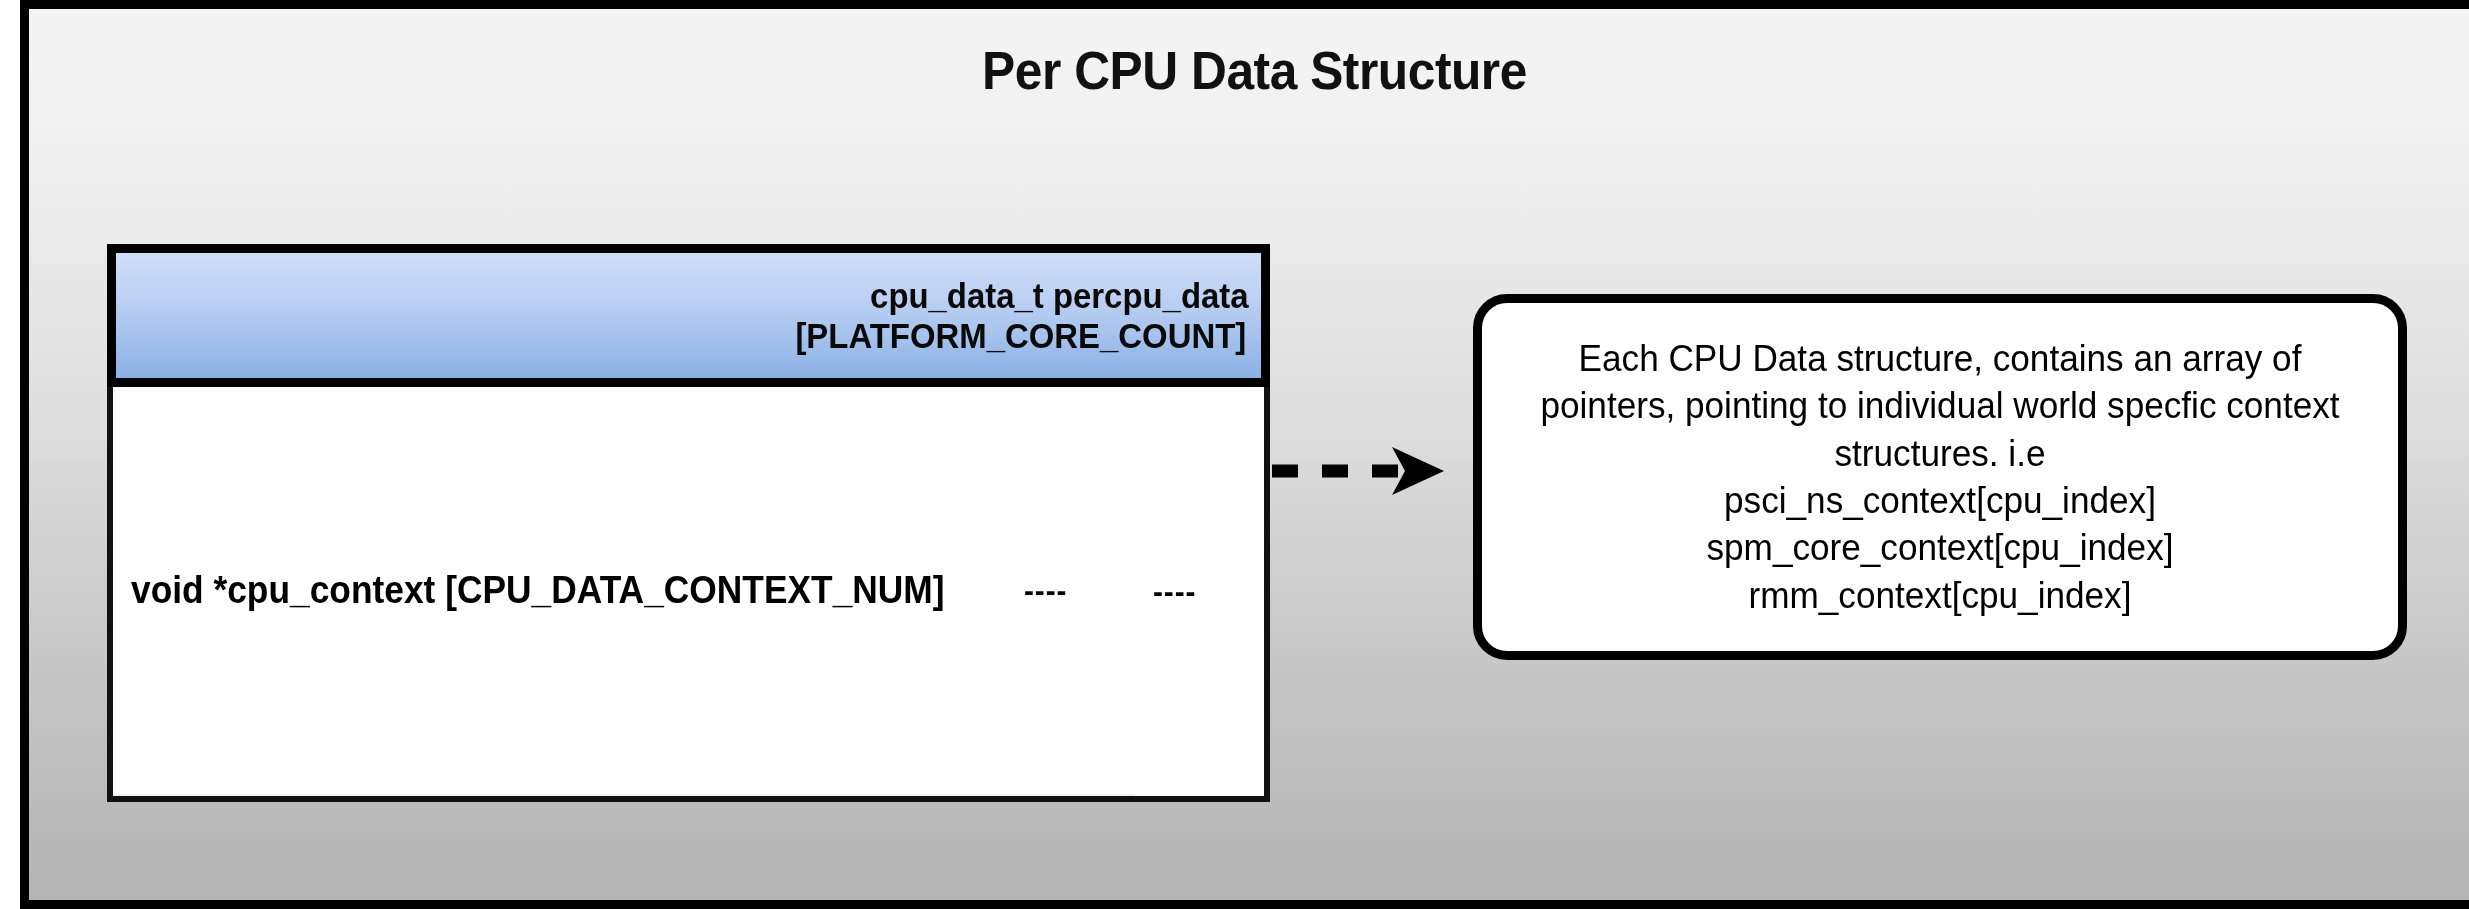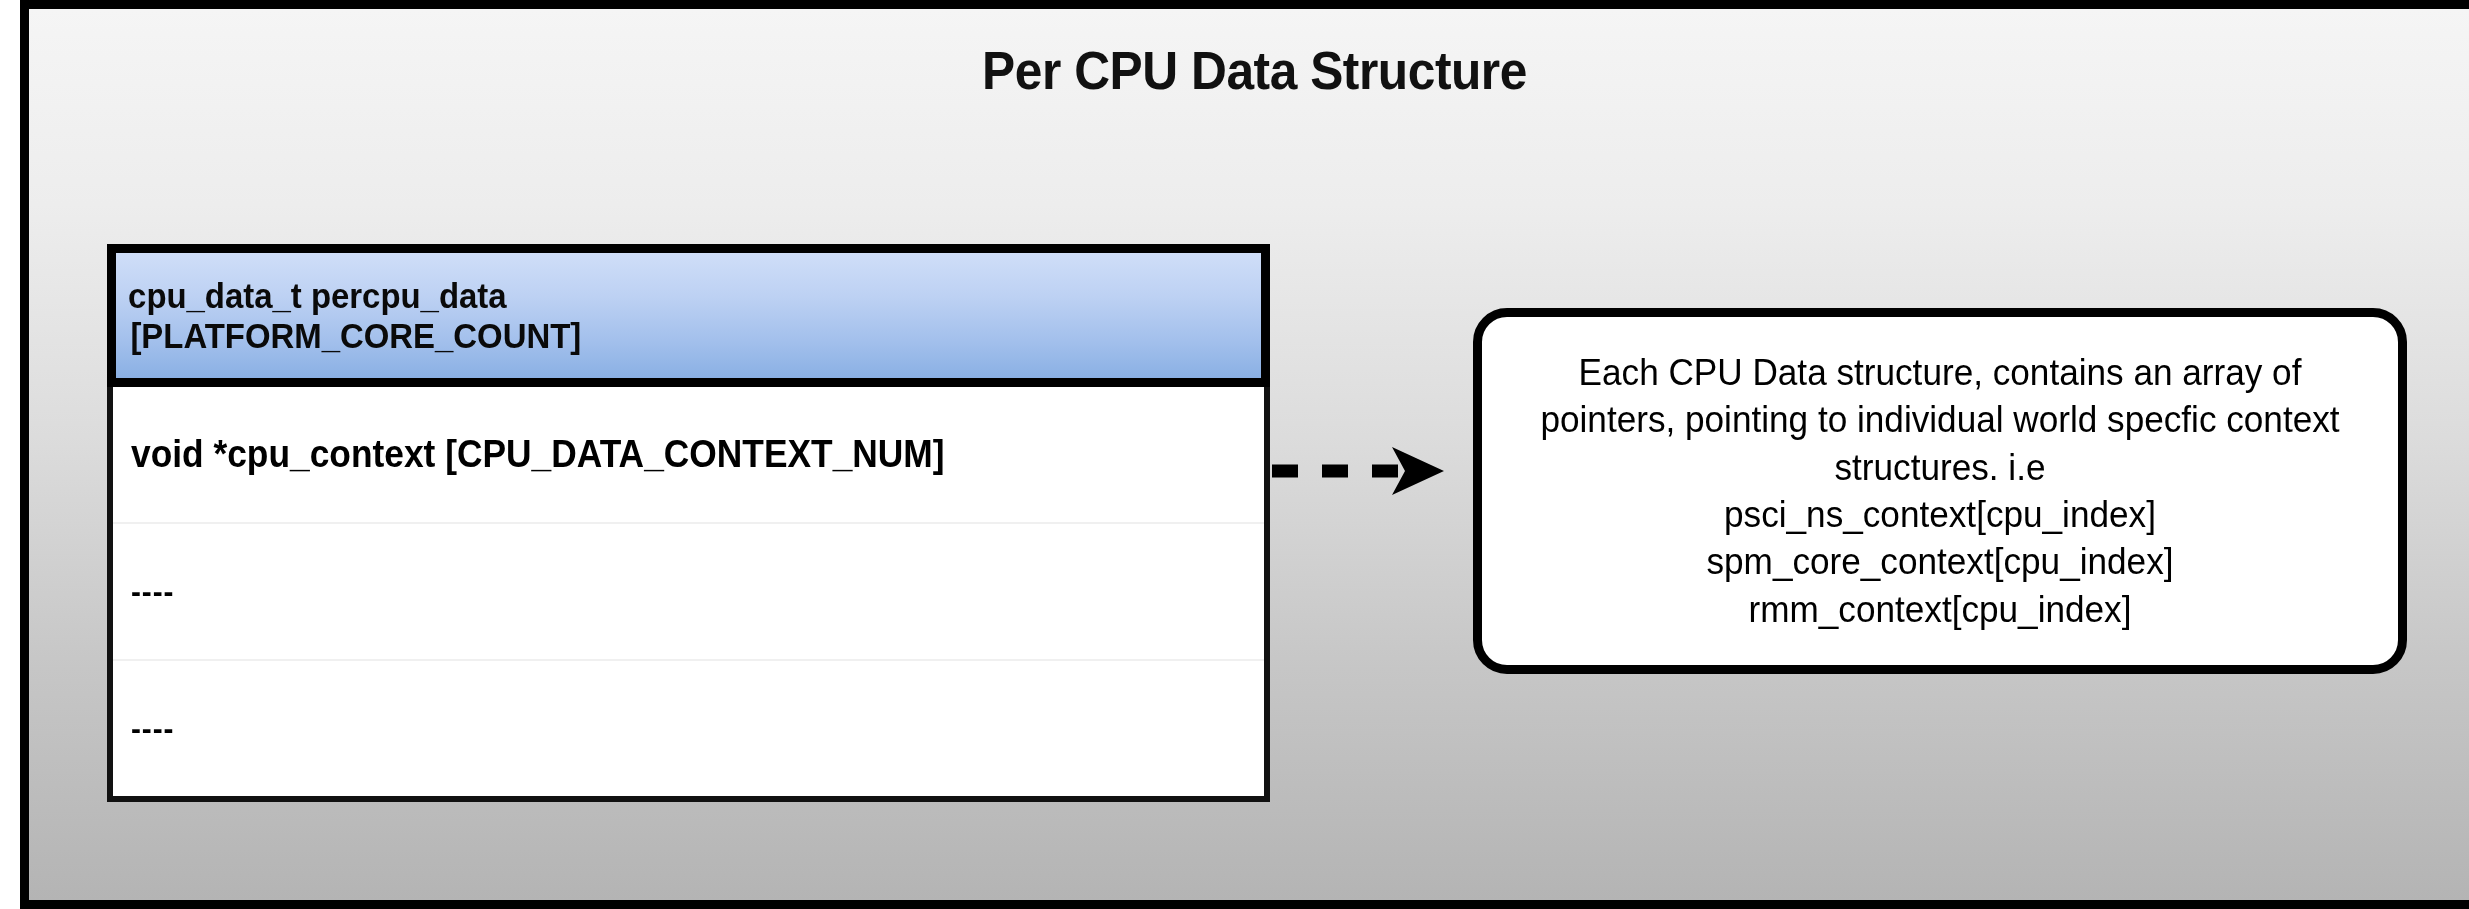--- a/index.html
+++ b/index.html
@@ -47,21 +47,21 @@
   }
 
   .struct-header {
     box-sizing: border-box;
     width: 100%;
     height: 143px;
     border: 9px solid #000000;
     background: linear-gradient(to bottom, #cfdef8 0%, #bdd1f3 35%, #a3c0ec 70%, #8ab0e4 100%);
     display: flex;
     flex-direction: column;
-    align-items: flex-start;
+    align-items: flex-end;
     justify-content: center;
     line-height: 1.12;
   }
 
   .struct-header-line {
     font-family: "Liberation Sans", sans-serif;
     font-size: 35px;
     font-weight: bold;
     color: #0a0a0a;
     text-align: center;
@@ -70,21 +70,20 @@
   }
 
   .struct-body {
     box-sizing: border-box;
     width: 100%;
     height: 415px;
     border: 6px solid #111111;
     border-top: none;
     background: #ffffff;
     display: flex;
-    flex-direction: column;
   }
 
   .struct-row {
     flex: 1 1 0;
     display: flex;
     align-items: center;
     padding-left: 18px;
     box-sizing: border-box;
     border-bottom: 2px solid #f0f0f0;
   }
@@ -110,21 +109,21 @@
     left: 1243px;
     top: 432px;
     width: 175px;
     height: 60px;
   }
 
   
   .callout {
     position: absolute;
     left: 1444px;
-    top: 299px;
+    top: 285px;
     width: 934px;
     height: 366px;
     box-sizing: border-box;
     border: 9px solid #000000;
     border-radius: 34px;
     background: #ffffff;
     display: flex;
     align-items: center;
     justify-content: center;
   }

